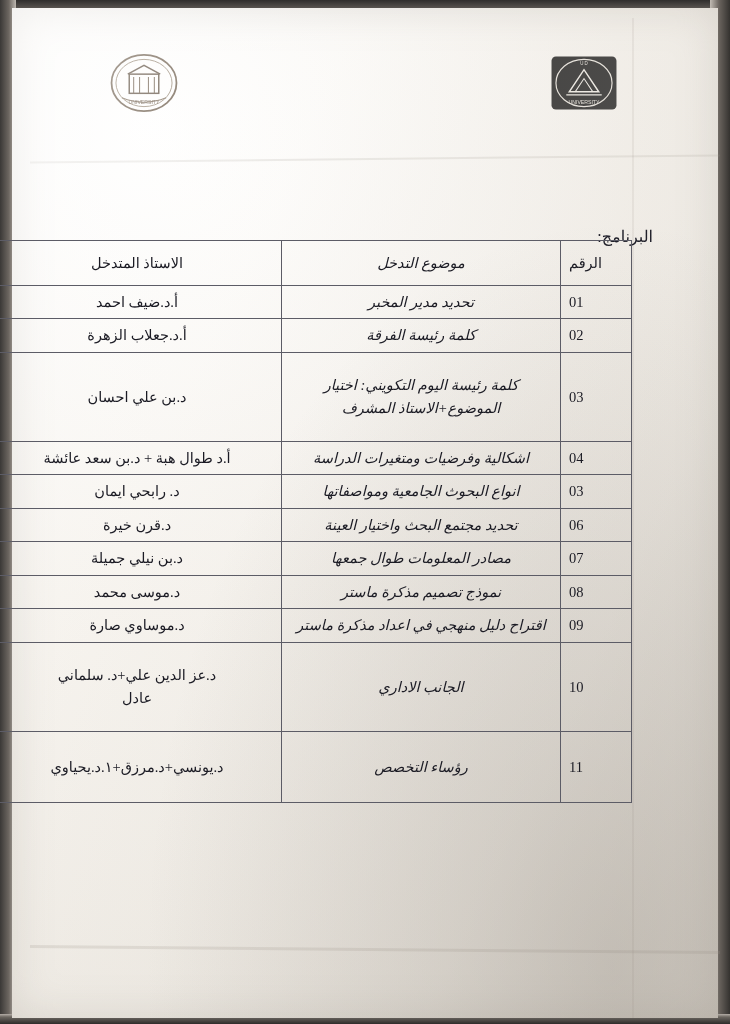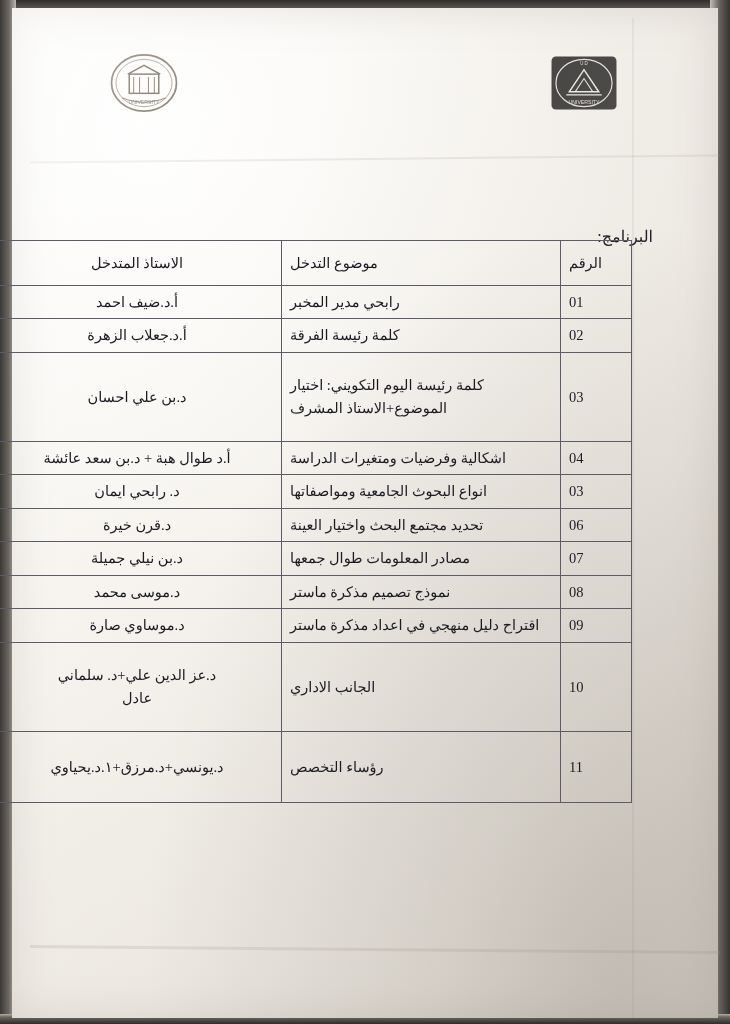--- a/index.html
+++ b/index.html
@@ -93,21 +93,22 @@
     vertical-align: middle;
     line-height: 1.55;
     background: transparent;
   }
   th.col-num, td.col-num {
     width: 54px;
     text-align: left;
   }
   th.col-topic, td.col-topic {
     width: 262px;
-    text-align: left;
+    text-align: center;
+    font-style: italic;
   }
   th.col-prof, td.col-prof {
     width: 272px;
     text-align: center;
   }
   thead th {
     font-weight: normal;
     height: 34px;
   }
   td.col-num { font-size: 15px; }
@@ -190,21 +191,21 @@
       <thead>
         <tr>
           <th class="col-num">الرقم</th>
           <th class="col-topic">موضوع التدخل</th>
           <th class="col-prof">الاستاذ المتدخل</th>
         </tr>
       </thead>
       <tbody>
         <tr>
           <td class="col-num">01</td>
-          <td class="col-topic">رابحي مدير المخبر</td>
+          <td class="col-topic">تحديد مدير المخبر</td>
           <td class="col-prof">أ.د.ضيف احمد</td>
         </tr>
         <tr>
           <td class="col-num">02</td>
           <td class="col-topic">كلمة رئيسة الفرقة</td>
           <td class="col-prof">أ.د.جعلاب الزهرة</td>
         </tr>
         <tr class="row-xtall">
           <td class="col-num">03</td>
           <td class="col-topic cell-lines">

